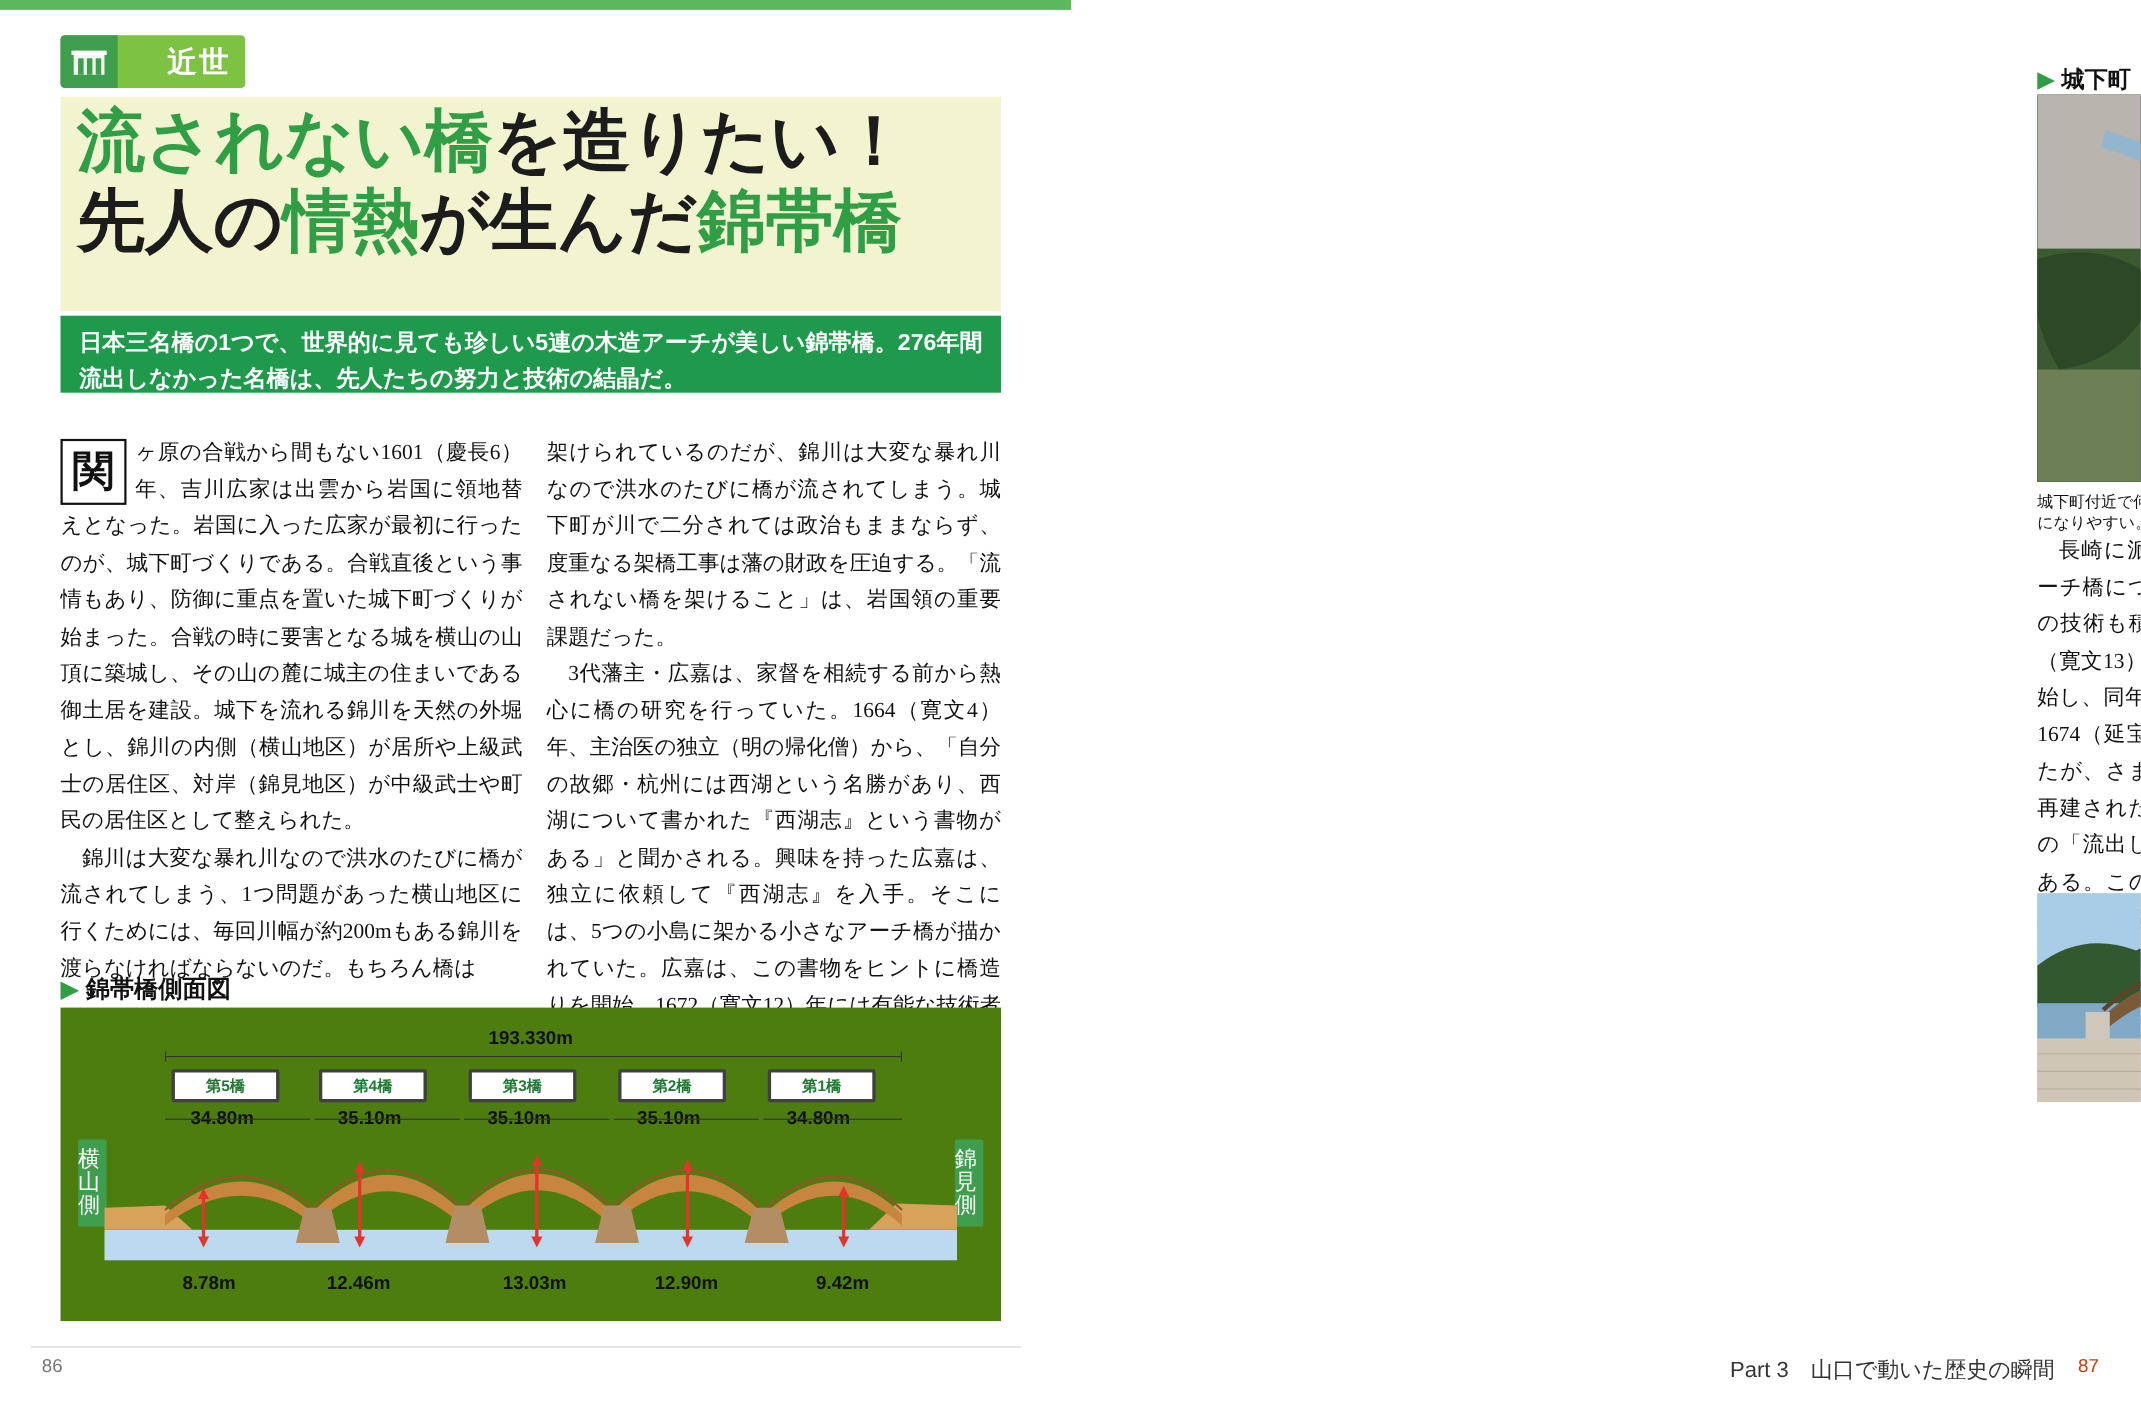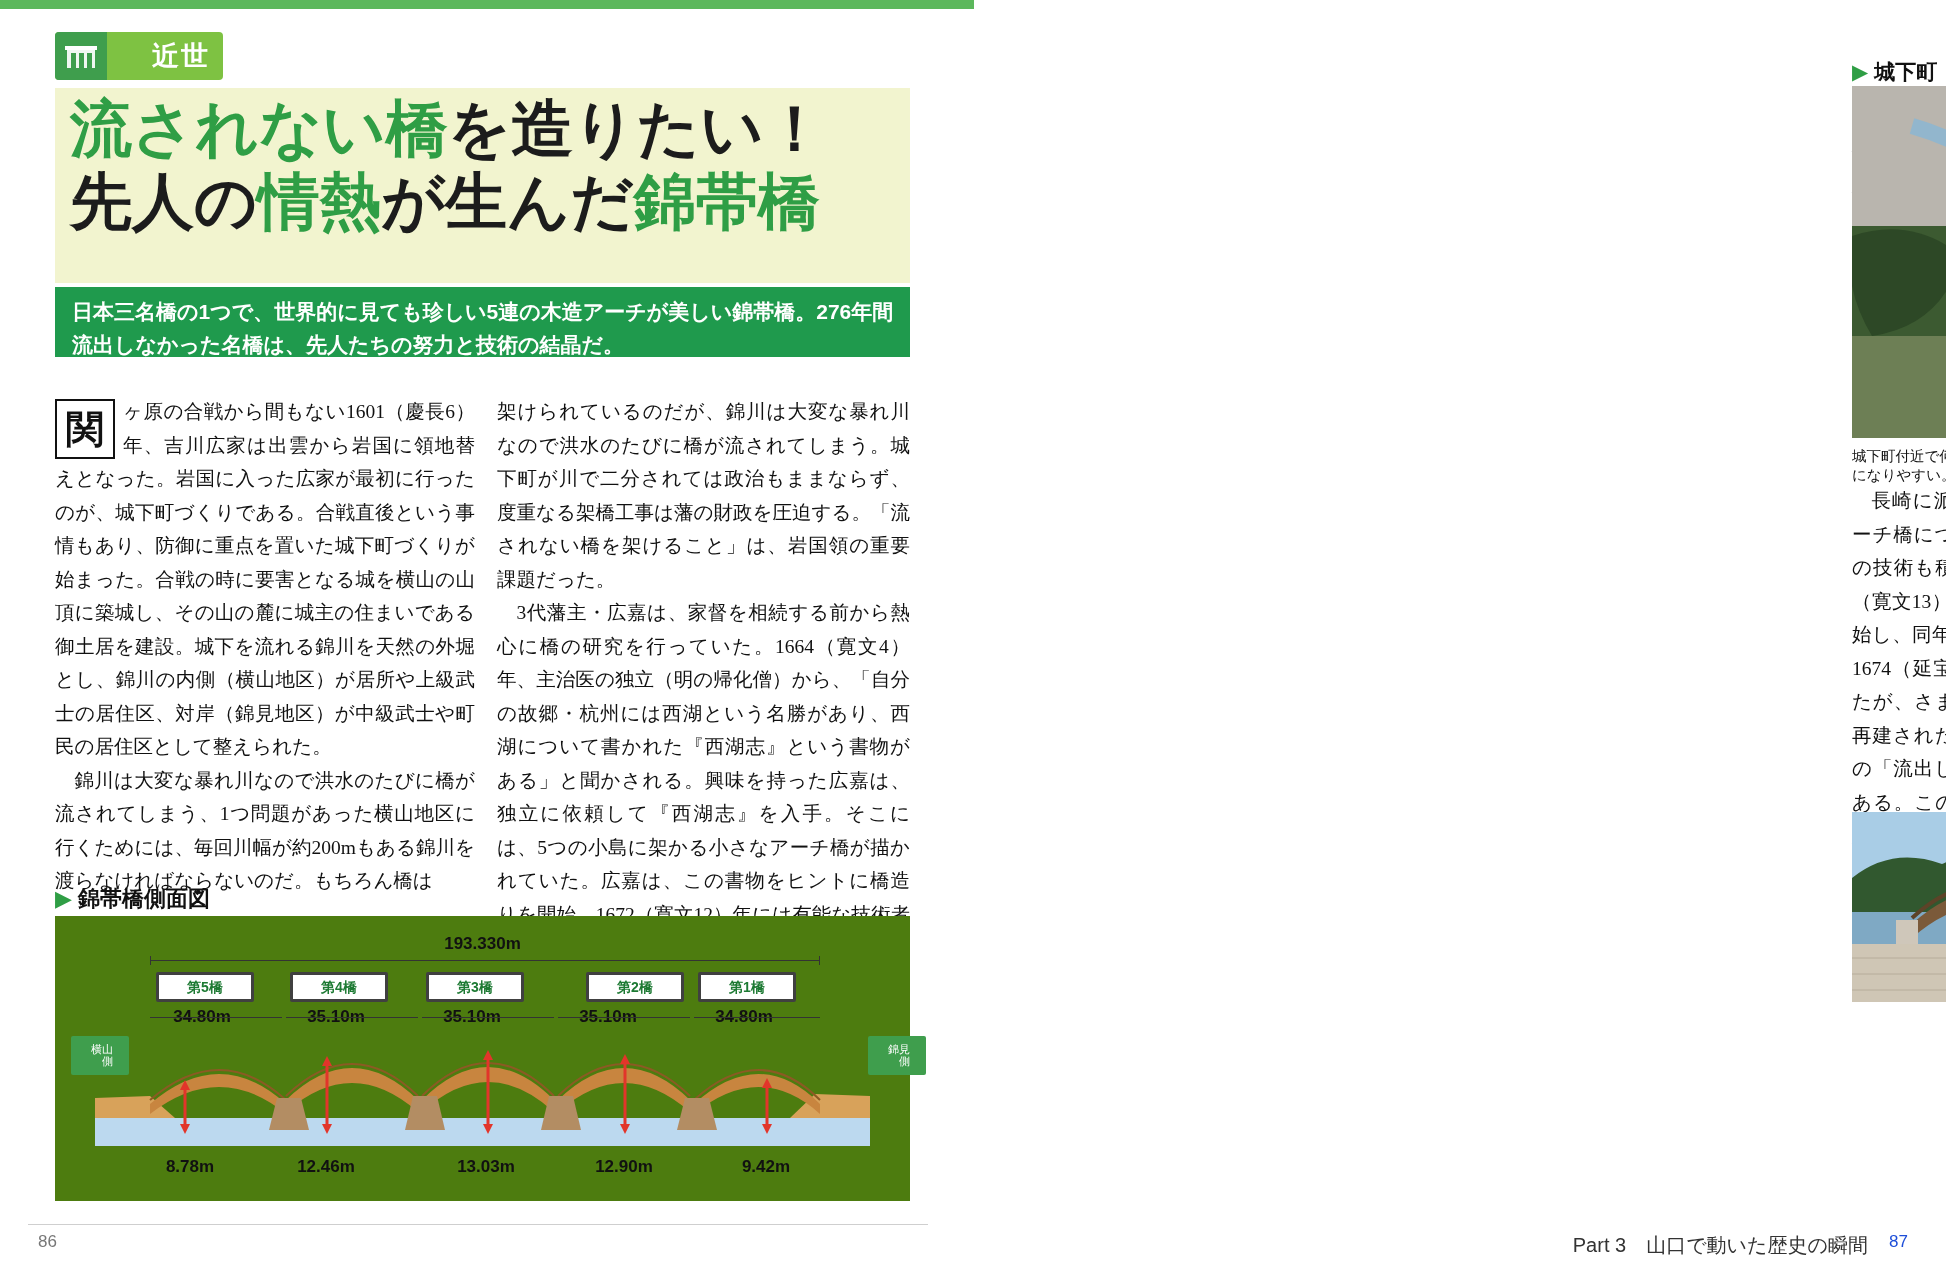--- a/index.html
+++ b/index.html
@@ -67,22 +67,22 @@
   .fig-total-line:before,.fig-total-line:after{content:"";position:absolute;top:-4px;width:1px;height:9px;background:#333;}
   .fig-total-line:before{left:0;}.fig-total-line:after{right:0;}
   .span-labels{position:absolute;left:95px;top:56px;width:670px;height:26px;}
   .span-label{position:absolute;top:0;height:24px;line-height:24px;background:#fff;
     border:3px solid #404040;color:#1d7a33;font-size:14px;text-align:center;
     font-family:"Liberation Sans","DejaVu Sans",sans-serif;font-weight:bold;border-radius:2px;}
   .span-dims{position:absolute;left:95px;top:90px;width:670px;height:24px;}
   .span-dim{position:absolute;top:0;height:22px;line-height:22px;font-size:17px;text-align:center;
     font-family:"Liberation Sans","DejaVu Sans",sans-serif;font-weight:bold;color:#111;}
   .dimline{position:absolute;top:101px;height:1px;background:#333;}
-  .side-tag{position:absolute;width:26px;padding:8px 16px;background:#3f9e4d;color:#fff;
-    font-size:11px;text-align:right;font-family:"Liberation Sans","DejaVu Sans",sans-serif;
+  .side-tag{position:absolute;width:26px;padding:8px 0;background:#3f9e4d;color:#fff;
+    font-size:20px;text-align:left;font-family:"Liberation Sans","DejaVu Sans",sans-serif;
     line-height:1.05;border-radius:2px;}
   .heights{position:absolute;left:95px;top:240px;width:670px;height:24px;}
   .height-v{position:absolute;top:0;height:22px;line-height:22px;font-size:17px;text-align:center;
     font-family:"Liberation Sans","DejaVu Sans",sans-serif;font-weight:bold;color:#111;}
   .bridge-svg{position:absolute;left:55px;top:1090px;}
 
   .folio-left{position:absolute;left:38px;top:1232px;font-size:17px;color:#777;
      font-family:"Liberation Sans","DejaVu Sans",sans-serif;}
   .rule-left{position:absolute;left:28px;top:1224px;width:900px;height:1px;background:#cfcfcf;}
 
@@ -96,21 +96,21 @@
   .satmap{position:absolute;left:878px;top:86px;width:330px;height:352px;overflow:hidden;
     background:#2f4d2a;}
   .map-caption{position:absolute;left:878px;top:447px;width:340px;font-size:14.5px;color:#111;
     font-family:"Liberation Sans","DejaVu Sans",sans-serif;}
 
   .rcol{position:absolute;font-size:19.5px;line-height:1.72;color:#111;text-align:justify;}
   .rcol p{margin:0;text-indent:1em;}
   .rcol p.first{text-indent:1em;}
 
   .photo-kintai{position:absolute;left:878px;top:812px;width:258px;height:190px;}
-  .folio-right{position:absolute;right:38px;top:1232px;font-size:17px;color:#1d4ed8;
+  .folio-right{position:absolute;right:38px;top:1232px;font-size:17px;color:#c2410c;
      font-family:"Liberation Sans","DejaVu Sans",sans-serif;}
   .part-label{position:absolute;right:78px;top:1232px;font-size:20px;color:#333;
      font-family:"Liberation Sans","DejaVu Sans",sans-serif;white-space:nowrap;}
 </style>
 </head>
 <body>
 
 <div class="spread">
 
   <div class="top-bar-left"></div>
@@ -161,21 +161,21 @@
       <span class="tri">▶</span><span>錦帯橋側面図</span>
     </div>
     <div class="fig-box">
       <div class="fig-total">193.330m</div>
       <div class="fig-total-line"></div>
 
       <div class="span-labels">
         <span class="span-label" style="left:6px;width:92px;">第5橋</span>
         <span class="span-label" style="left:140px;width:92px;">第4橋</span>
         <span class="span-label" style="left:276px;width:92px;">第3橋</span>
-        <span class="span-label" style="left:412px;width:92px;margin-left:24px;">第2橋</span>
+        <span class="span-label" style="left:412px;width:92px;">第2橋</span>
         <span class="span-label" style="left:548px;width:92px;">第1橋</span>
       </div>
 
       <div class="span-dims">
         <span class="span-dim" style="left:0px;width:104px;">34.80m</span>
         <span class="span-dim" style="left:134px;width:104px;">35.10m</span>
         <span class="span-dim" style="left:270px;width:104px;">35.10m</span>
         <span class="span-dim" style="left:406px;width:104px;">35.10m</span>
         <span class="span-dim" style="left:542px;width:104px;">34.80m</span>
       </div>

